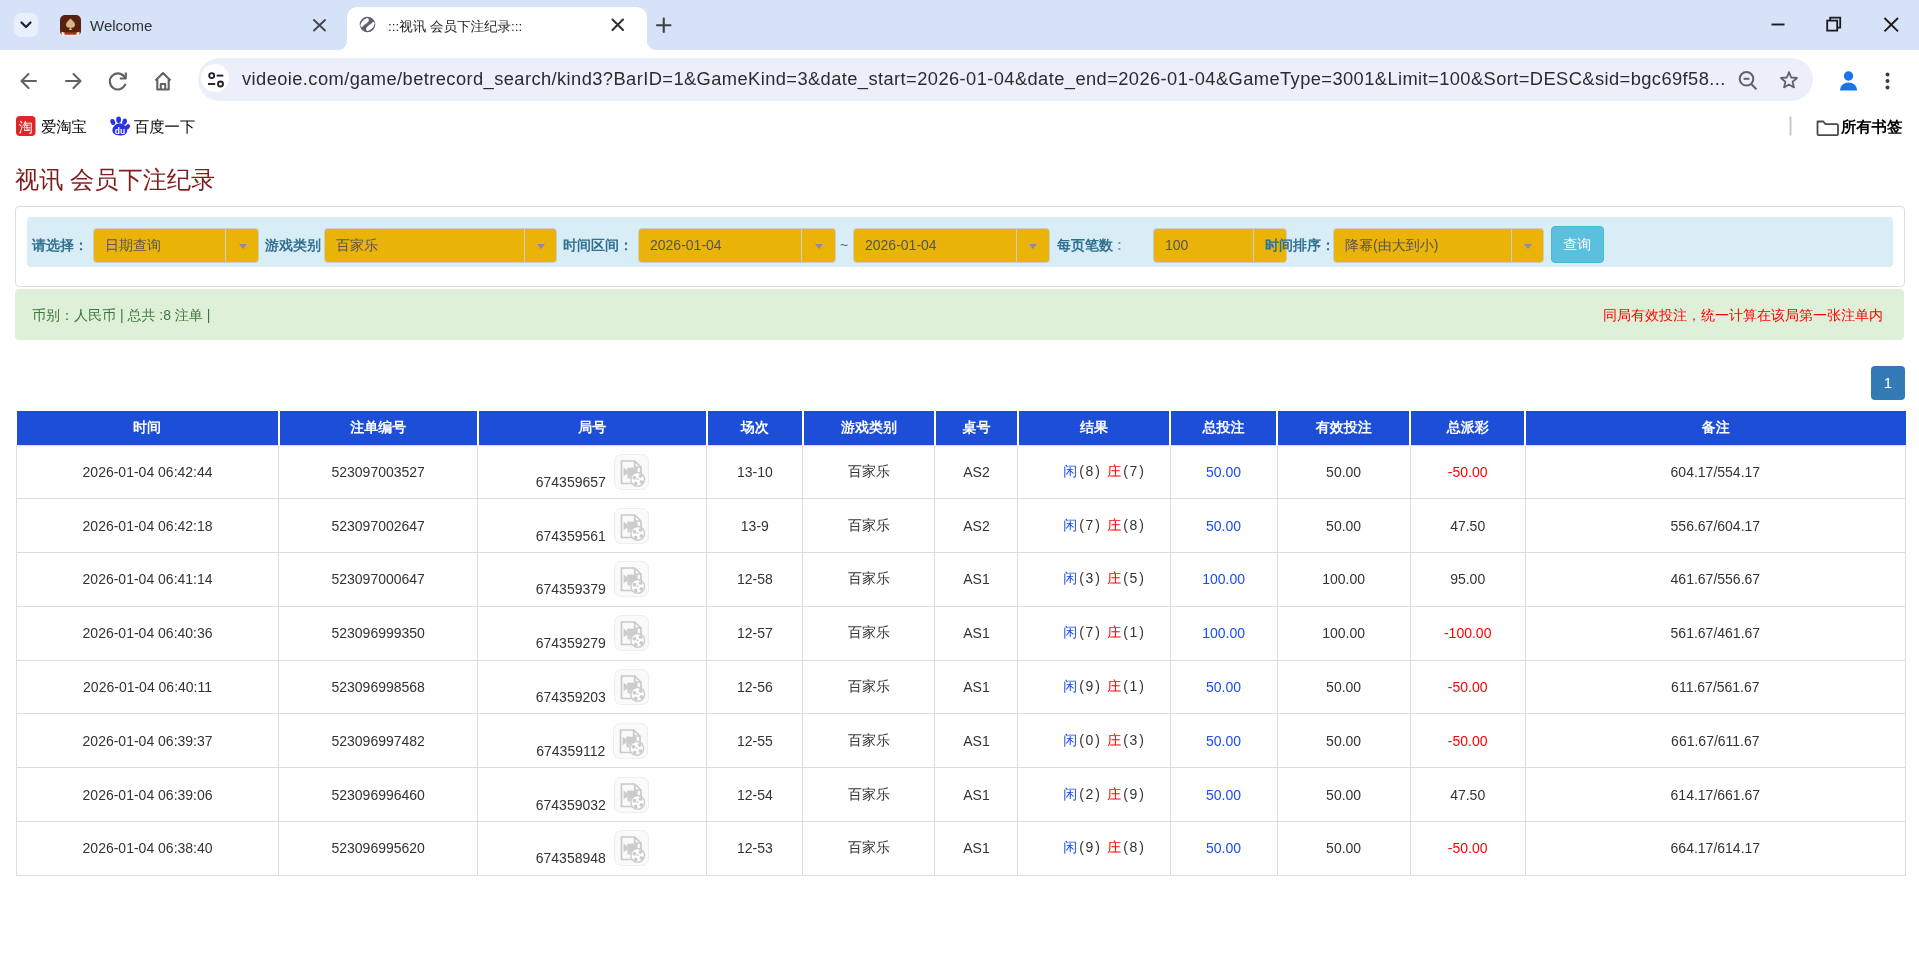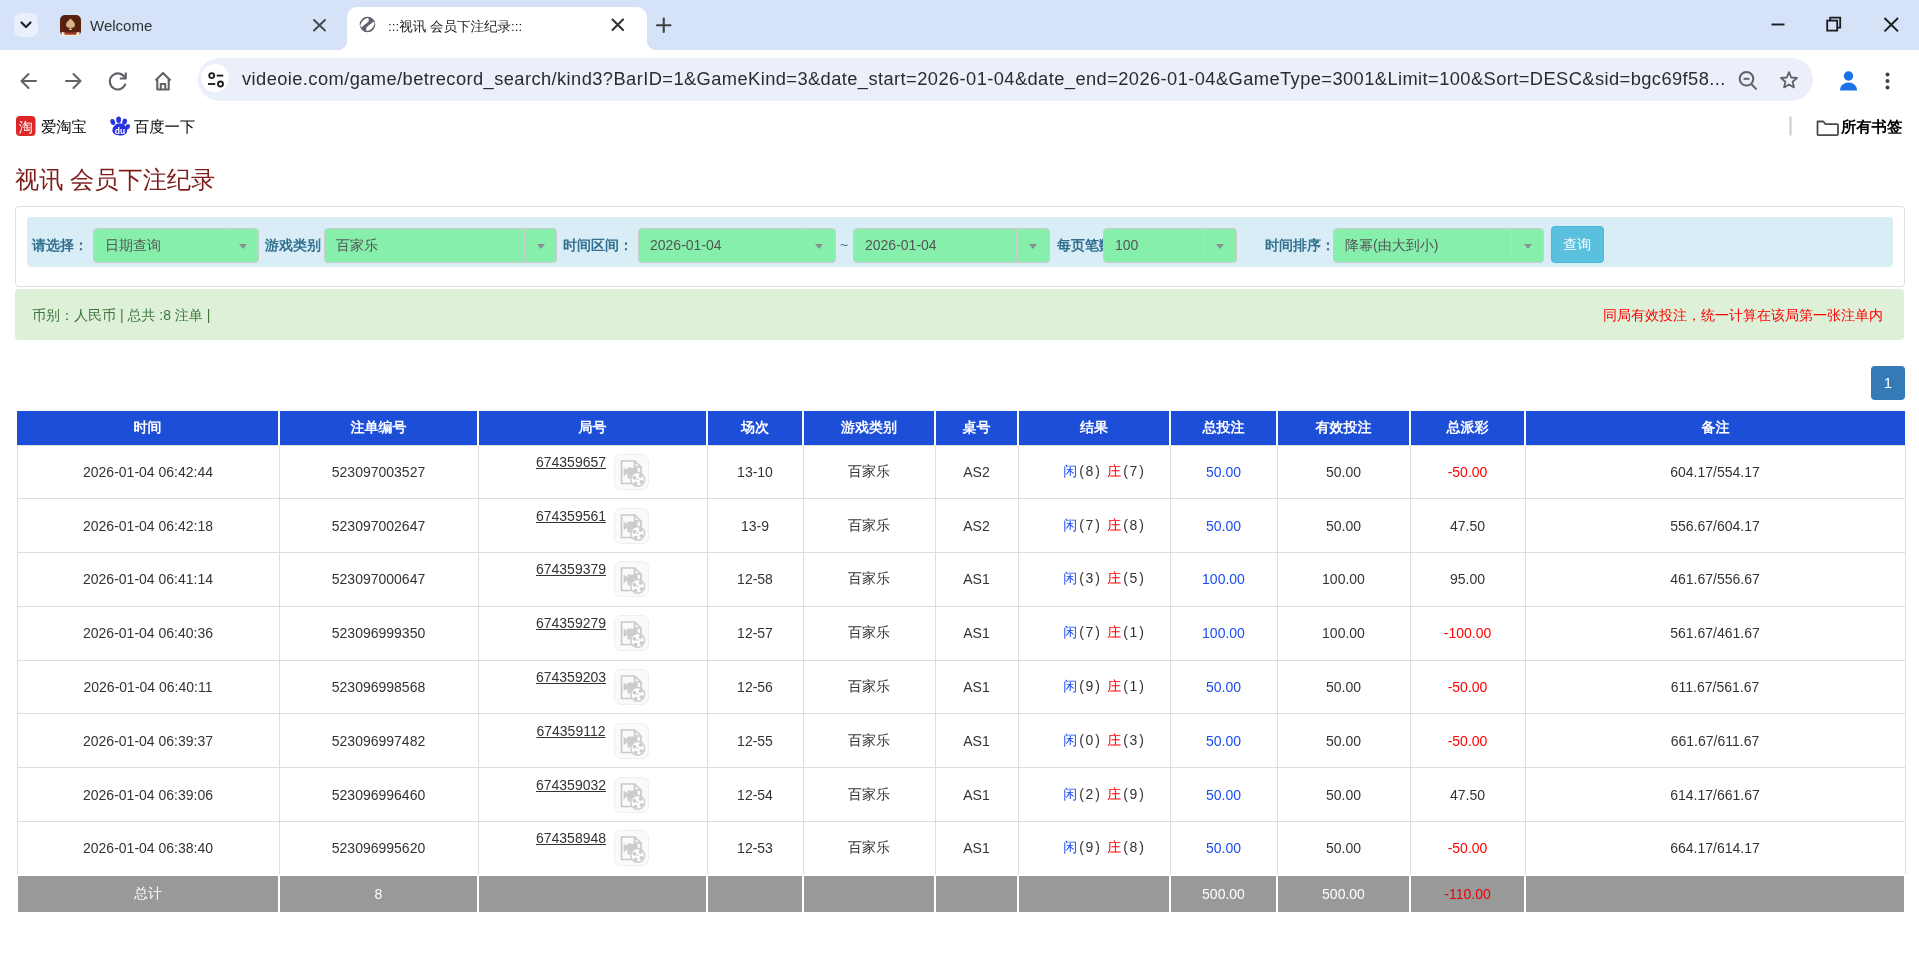--- a/index.html
+++ b/index.html
@@ -23,41 +23,41 @@
 
 
 #bookmarks { position:absolute; left:0; top:110px; width:1919px; height:35px; background:#fff; }
 .bktxt { position:absolute; top:117px; font-size:15.3px; color:#000000; white-space:nowrap; }
 
 
 #pagetitle { position:absolute; left:15px; top:164px; font-size:24.2px; color:#7f1d1d; }
 #panel { position:absolute; left:15px; top:206px; width:1890px; height:81px; border:1px solid #ddd; border-radius:4px; background:#fff; }
 #bluebar { position:absolute; left:27px; top:217px; width:1866px; height:50px; background:#d9edf7; border-radius:4px; }
 .flabel { position:absolute; top:237px; font-size:14px; font-weight:bold; color:#31708f; white-space:nowrap; }
-.fld { position:absolute; top:228px; height:35px; background:#86efac; border:1px solid #ccc; border-radius:4px; }
+.fld { position:absolute; top:228px; height:35px; background:#eab308; border:1px solid #ccc; border-radius:4px; }
 .fld .txt { position:absolute; left:11px; top:8px; font-size:14px; color:#555; white-space:nowrap; }
 .fld .seg { position:absolute; right:0; top:0; bottom:0; border-left:1px solid #ccc; }
 .fld .tri { position:absolute; top:15px; width:0; height:0; border-left:4.5px solid transparent; border-right:4.5px solid transparent; border-top:5px solid #888f98; }
 #btnquery { position:absolute; left:1550.5px; top:226px; width:53.5px; height:36.7px; background:#5bc0de; border:1px solid #46b8da; border-radius:4px; color:#fff; font-size:14px; text-align:center; line-height:34.7px; }
 #greenbar { position:absolute; left:15px; top:289px; width:1889px; height:51px; background:#dff0d8; border-radius:4px; }
 #greenleft { position:absolute; left:32px; top:307px; font-size:14px; color:#3c763d; }
 #greenright { position:absolute; right:36px; top:307px; font-size:14px; color:#ff0000; }
 #pager { position:absolute; left:1871px; top:366px; width:34px; height:34px; background:#337ab7; border-radius:4px; color:#fff; font-size:15px; text-align:center; line-height:34px; }
 
 
 #tbl { position:absolute; left:16px; top:411px; width:1890px; border-collapse:collapse; table-layout:fixed; font-size:14px; color:#333; }
 #tbl th { background:#1d4ed8; color:#fff; font-weight:bold; height:34px; font-size:14px; border-left:2px solid #fff; text-align:center; }
 #tbl th:first-child { border-left:none; }
 #tbl td { border:1px solid #ddd; height:53.8px; text-align:center; vertical-align:middle; }
 #tbl tr.gray td { background:#999; color:#fff; border:2px solid #fff; height:38px; }
 #tbl tr.gray td.gred { color:#ee0000; }
 .blue { color:#1a4df0; } .rescell { letter-spacing:1.8px; padding-right:7px;padding-left:28px; }
 .red { color:#ff0000; }
 .gred { color:#ee0000; }
-.gamecell { display:inline-flex; align-items:flex-start; gap:8px; vertical-align:middle;text-decoration:underline; }
+.gamecell { display:inline-flex; align-items:flex-end; gap:8px; vertical-align:middle; }
 .vicon { display:inline-block; width:35px; height:36px; border-radius:7px; background:#fafafa; border:1px solid #eee; position:relative; }
 </style>
 </head>
 <body>
 <div id="tabstrip"></div>
 <div id="toolbar"></div>
 <div id="tab-active"></div>
 <div class="curve" id="curveL"></div>
 <div class="curve" id="curveR"></div>
 <div id="chevbtn"></div>
@@ -179,21 +179,21 @@
     <span class="seg" style="width:34px;"></span>
     <span class="tri" style="right:12.5px;"></span>
   </div>
 <div class="flabel" style="left:840px; font-weight:normal;">~</div>
 <div class="fld" style="left:853px; width:197px;">
     <span class="txt">2026-01-04</span>
     <span class="seg" style="width:33px;"></span>
     <span class="tri" style="right:11.7px;"></span>
   </div>
 <div class="flabel" style="left:1057px;">每页笔数 <span style="color:#7aa0b5;">:</span></div>
-<div class="fld" style="left:1103px; width:133.5px;text-align:right;">
+<div class="fld" style="left:1153px; width:133.5px;text-align:right;">
     <span class="txt">100</span>
     <span class="seg" style="width:32.5px;"></span>
     <span class="tri" style="right:11.1px;"></span>
   </div>
 <div class="flabel" style="left:1265px;">时间排序：</div>
 <div class="fld" style="left:1333px; width:211px;">
     <span class="txt">降幂(由大到小)</span>
     <span class="seg" style="width:32.4px;"></span>
     <span class="tri" style="right:11.2px;"></span>
   </div>
@@ -466,27 +466,14 @@
           </span></td>
         <td>12-53</td>
         <td>百家乐</td>
         <td>AS1</td>
         <td class="rescell"><span class="blue">闲</span>(9) <span class="red">庄</span>(8)</td>
         <td class="blue">50.00</td>
         <td>50.00</td>
         <td class="red">-50.00</td>
         <td>664.17/614.17</td>
       </tr>
-<tr class="gray">
-        <td>总计</td>
-        <td>8</td>
-        <td></td>
-        <td></td>
-        <td></td>
-        <td></td>
-        <td></td>
-        <td>500.00</td>
-        <td>500.00</td>
-        <td class="gred">-110.00</td>
-        <td></td>
-      </tr>
 </tbody>
 </table>
 
 </body></html>

